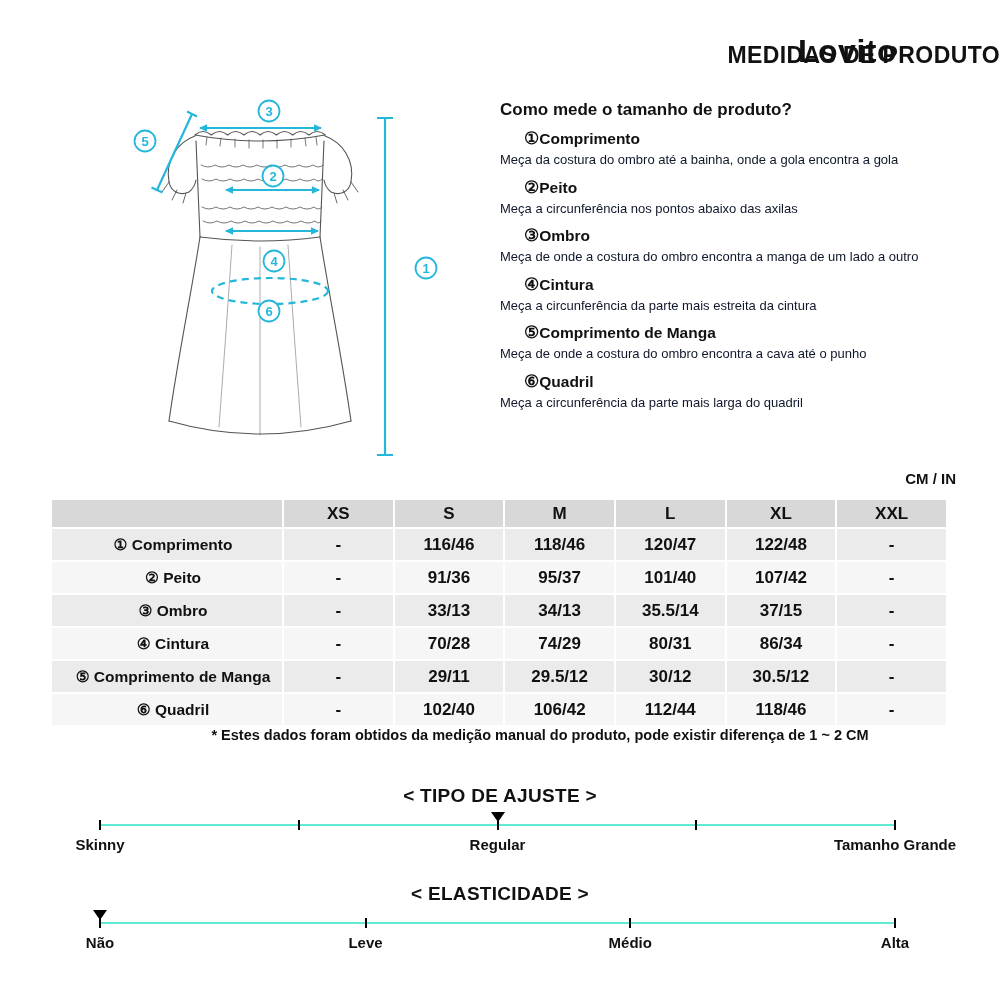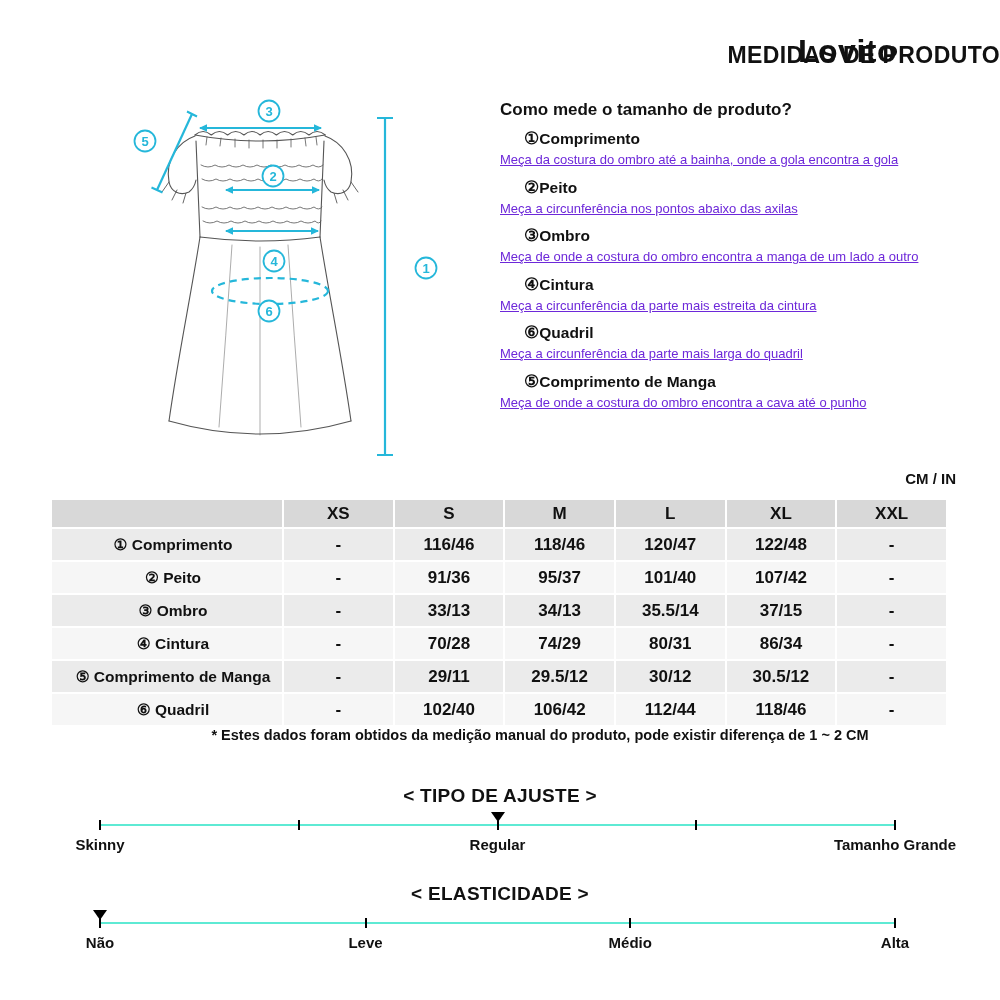--- a/index.html
+++ b/index.html
@@ -5,21 +5,21 @@
   html,body{margin:0;padding:0;background:#fff;}
   body{width:1000px;height:1000px;font-family:"Liberation Sans",sans-serif;color:#111;}
   .page{position:relative;width:1000px;height:1000px;background:#fff;overflow:hidden;}
   .title{position:absolute;top:42px;left:0;width:100%;text-align:right;font-size:23px;font-weight:bold;letter-spacing:.4px;}
   .brand{position:absolute;top:33px;left:798px;font-size:32px;font-weight:bold;letter-spacing:.5px;}
   .dress{position:absolute;left:95px;top:95px;}
   .guide{position:absolute;left:500px;top:100px;width:424px;}
   .guide-title{font-size:17px;font-weight:bold;margin-bottom:8px;}
   .g-label{font-size:15.5px;font-weight:bold;margin-top:7px;margin-left:24px;}
   .g-num{font-size:17px;}
-  .g-desc{font-size:13px;color:#6d28d9;line-height:1.5;margin-top:1px;text-decoration:underline;}
+  .g-desc{font-size:13px;color:#0f172a;line-height:1.5;margin-top:1px;}
   .unit{position:absolute;top:470px;right:44px;font-size:15px;font-weight:bold;}
   .size-table{position:absolute;left:50px;top:498px;width:898px;border-collapse:collapse;table-layout:fixed;}
   .size-table th,.size-table td{border:2px solid #fff;text-align:center;font-size:17px;font-weight:bold;padding:0;}
   .size-table thead th{background:#d8d8d8;height:27px;}
   .size-table tbody td{height:31px;}
   .size-table .row-label{text-align:center;padding-left:12px;font-size:15.5px;}
   .size-table tr.odd td{background:#ebebeb;}
   .size-table tr.even td{background:#f6f6f6;}
   .footnote{position:absolute;top:727px;left:0;width:100%;text-align:center;font-size:14.5px;font-weight:bold;padding-left:40px;}
   .scale-title{position:absolute;left:0;width:100%;text-align:center;font-size:19px;font-weight:bold;letter-spacing:.3px;}
@@ -110,26 +110,26 @@
     </div>
     <div class="g-item">
       <div class="g-label"><span class="g-num">③</span><span>Ombro</span></div>
       <div class="g-desc">Meça de onde a costura do ombro encontra a manga de um lado a outro</div>
     </div>
     <div class="g-item">
       <div class="g-label"><span class="g-num">④</span><span>Cintura</span></div>
       <div class="g-desc">Meça a circunferência da parte mais estreita da cintura</div>
     </div>
     <div class="g-item">
+      <div class="g-label"><span class="g-num">⑤</span><span>Comprimento de Manga</span></div>
+      <div class="g-desc">Meça de onde a costura do ombro encontra a cava até o punho</div>
+    </div>
+    <div class="g-item">
       <div class="g-label"><span class="g-num">⑥</span><span>Quadril</span></div>
       <div class="g-desc">Meça a circunferência da parte mais larga do quadril</div>
-    </div>
-    <div class="g-item">
-      <div class="g-label"><span class="g-num">⑤</span><span>Comprimento de Manga</span></div>
-      <div class="g-desc">Meça de onde a costura do ombro encontra a cava até o punho</div>
     </div>
   </div>
 
   <div class="unit">CM / IN</div>
 
   <table class="size-table">
     <colgroup>
       <col style="width:232px">
       <col>
         <col>

